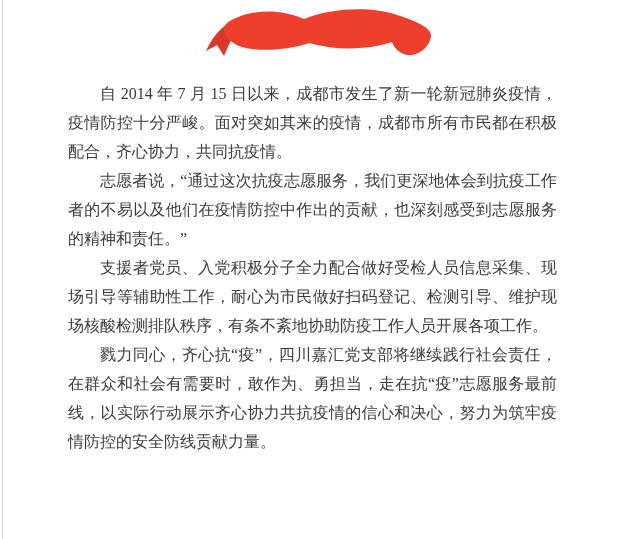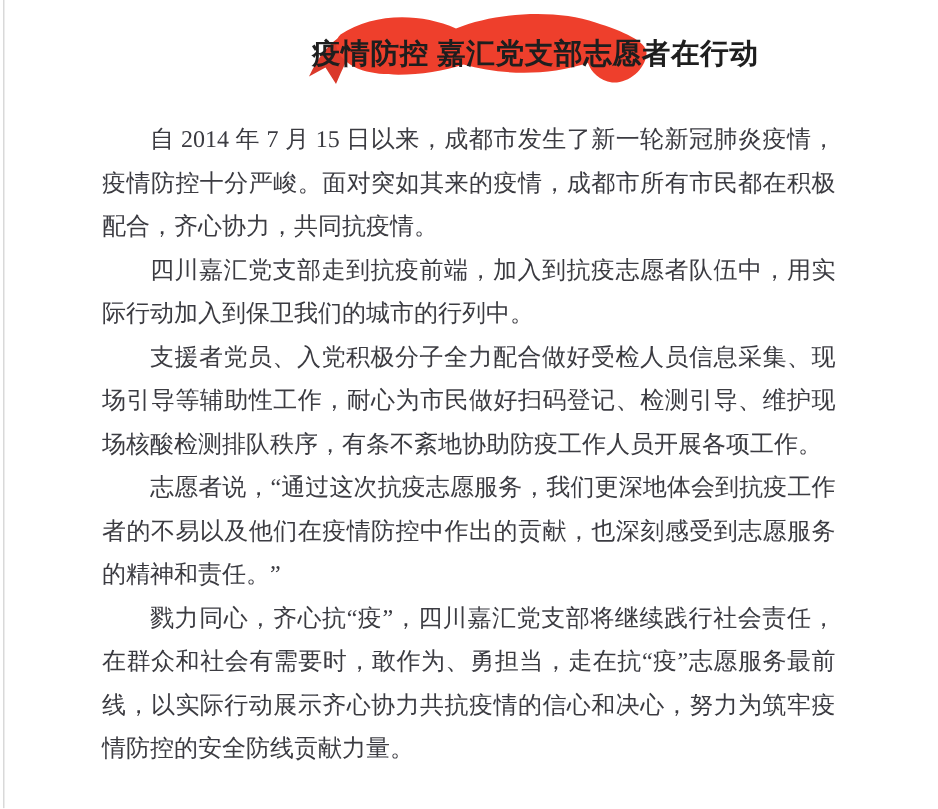--- a/index.html
+++ b/index.html
@@ -71,23 +71,21 @@
                C128,6 168,4 194,13
                C213,19 229,26 228,34
                C227,45 215,54 205,53
                C197,52 191,46 189,40
                C161,49 131,48 106,41
                C86,48 56,50 39,45
                C26,41 16,29 24,21 Z" fill="#ee3f2c"></path>
     </svg>
   </div>
 
-  <div class="doc-title">疫情防控 嘉汇党支部志愿者在行动</div>
 
   <div class="article">
     <p>自 2014 年 7 月 15 日以来，成都市发生了新一轮新冠肺炎疫情，疫情防控十分严峻。面对突如其来的疫情，成都市所有市民都在积极配合，齐心协力，共同抗疫情。</p>
-    <p>四川嘉汇党支部走到抗疫前端，加入到抗疫志愿者队伍中，用实际行动加入到保卫我们的城市的行列中。</p>
+    <p>志愿者说，“通过这次抗疫志愿服务，我们更深地体会到抗疫工作者的不易以及他们在疫情防控中作出的贡献，也深刻感受到志愿服务的精神和责任。”</p>
     <p>支援者党员、入党积极分子全力配合做好受检人员信息采集、现场引导等辅助性工作，耐心为市民做好扫码登记、检测引导、维护现场核酸检测排队秩序，有条不紊地协助防疫工作人员开展各项工作。</p>
-    <p>志愿者说，“通过这次抗疫志愿服务，我们更深地体会到抗疫工作者的不易以及他们在疫情防控中作出的贡献，也深刻感受到志愿服务的精神和责任。”</p>
     <p>戮力同心，齐心抗“疫”，四川嘉汇党支部将继续践行社会责任，在群众和社会有需要时，敢作为、勇担当，走在抗“疫”志愿服务最前线，以实际行动展示齐心协力共抗疫情的信心和决心，努力为筑牢疫情防控的安全防线贡献力量。</p>
   </div>
 
 </div>
 
 </body></html>

